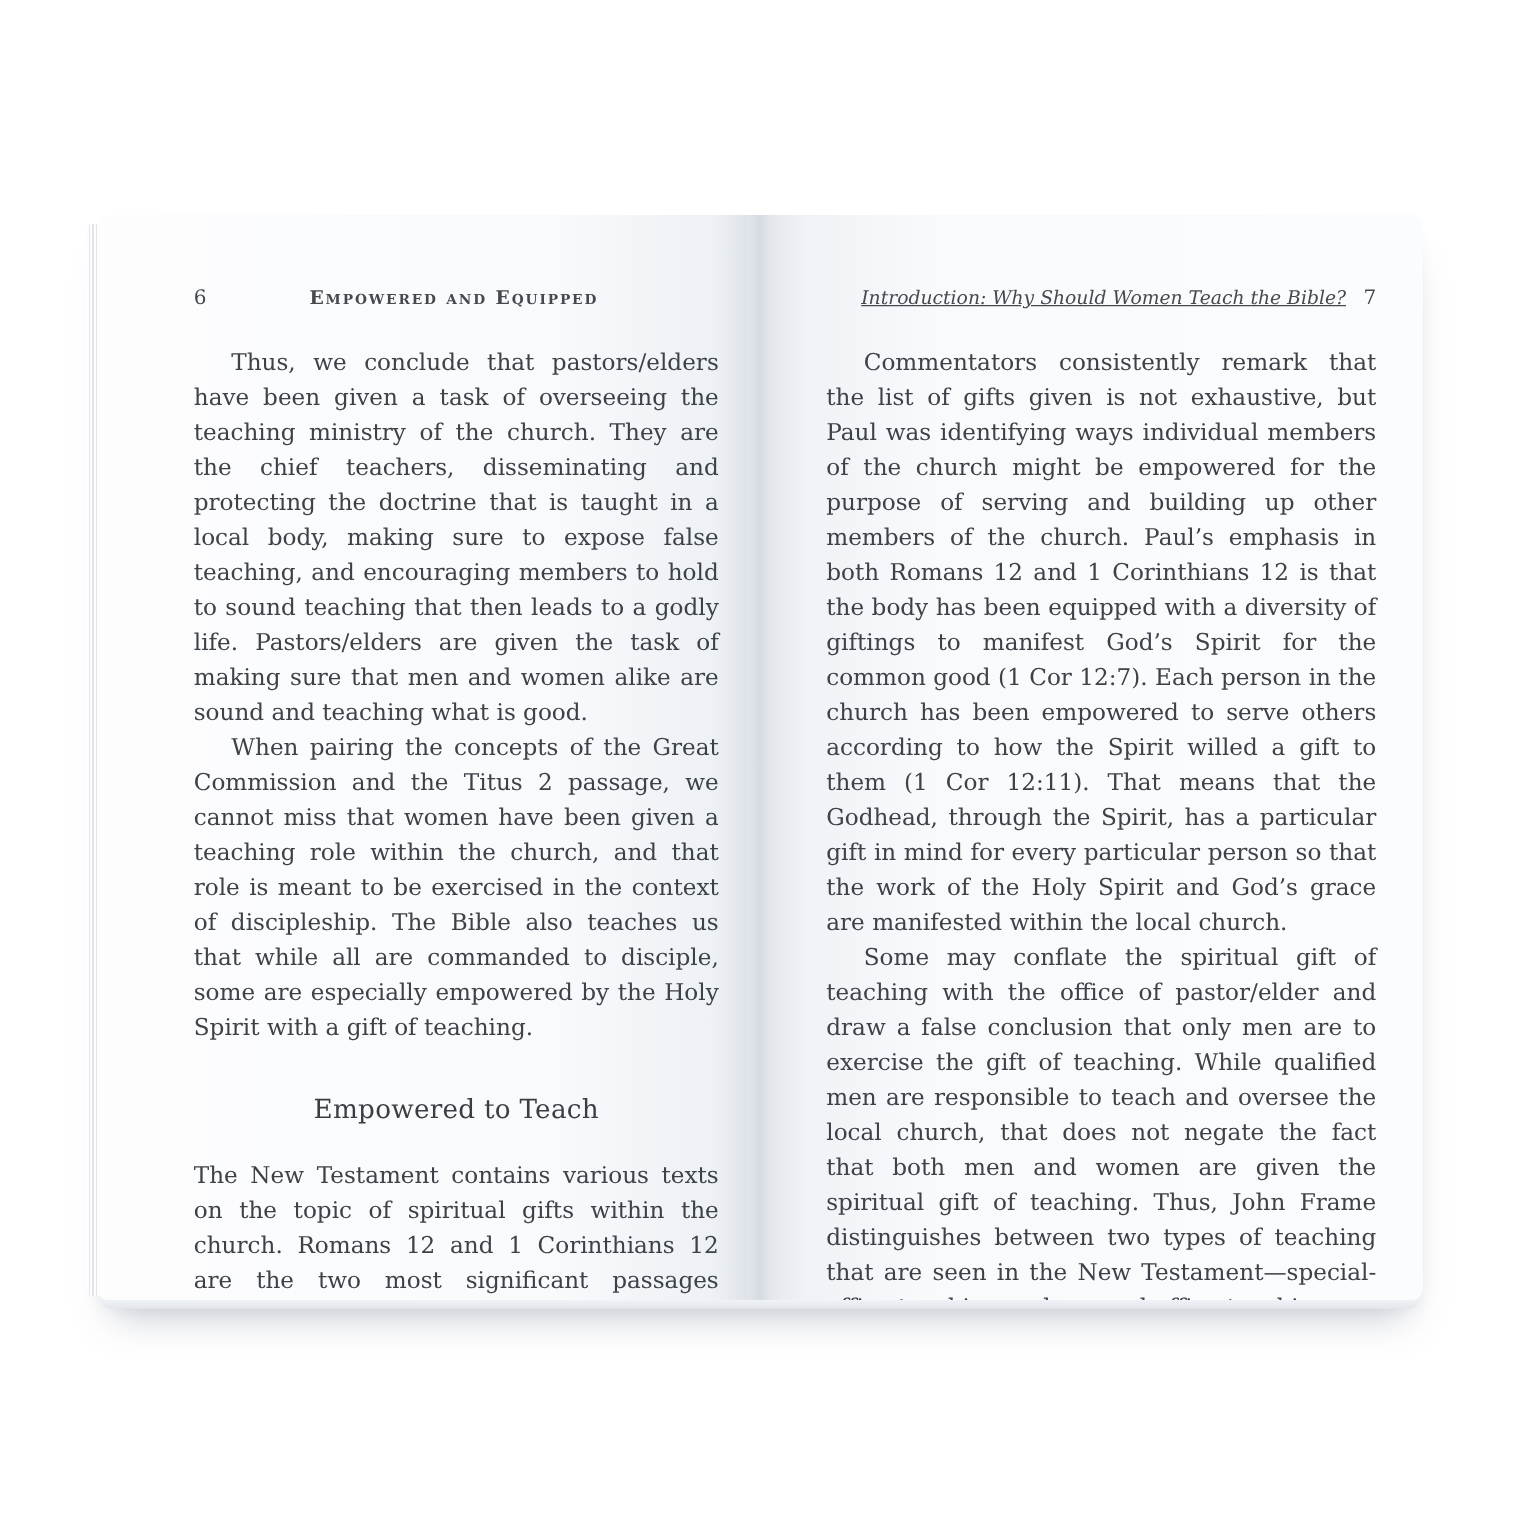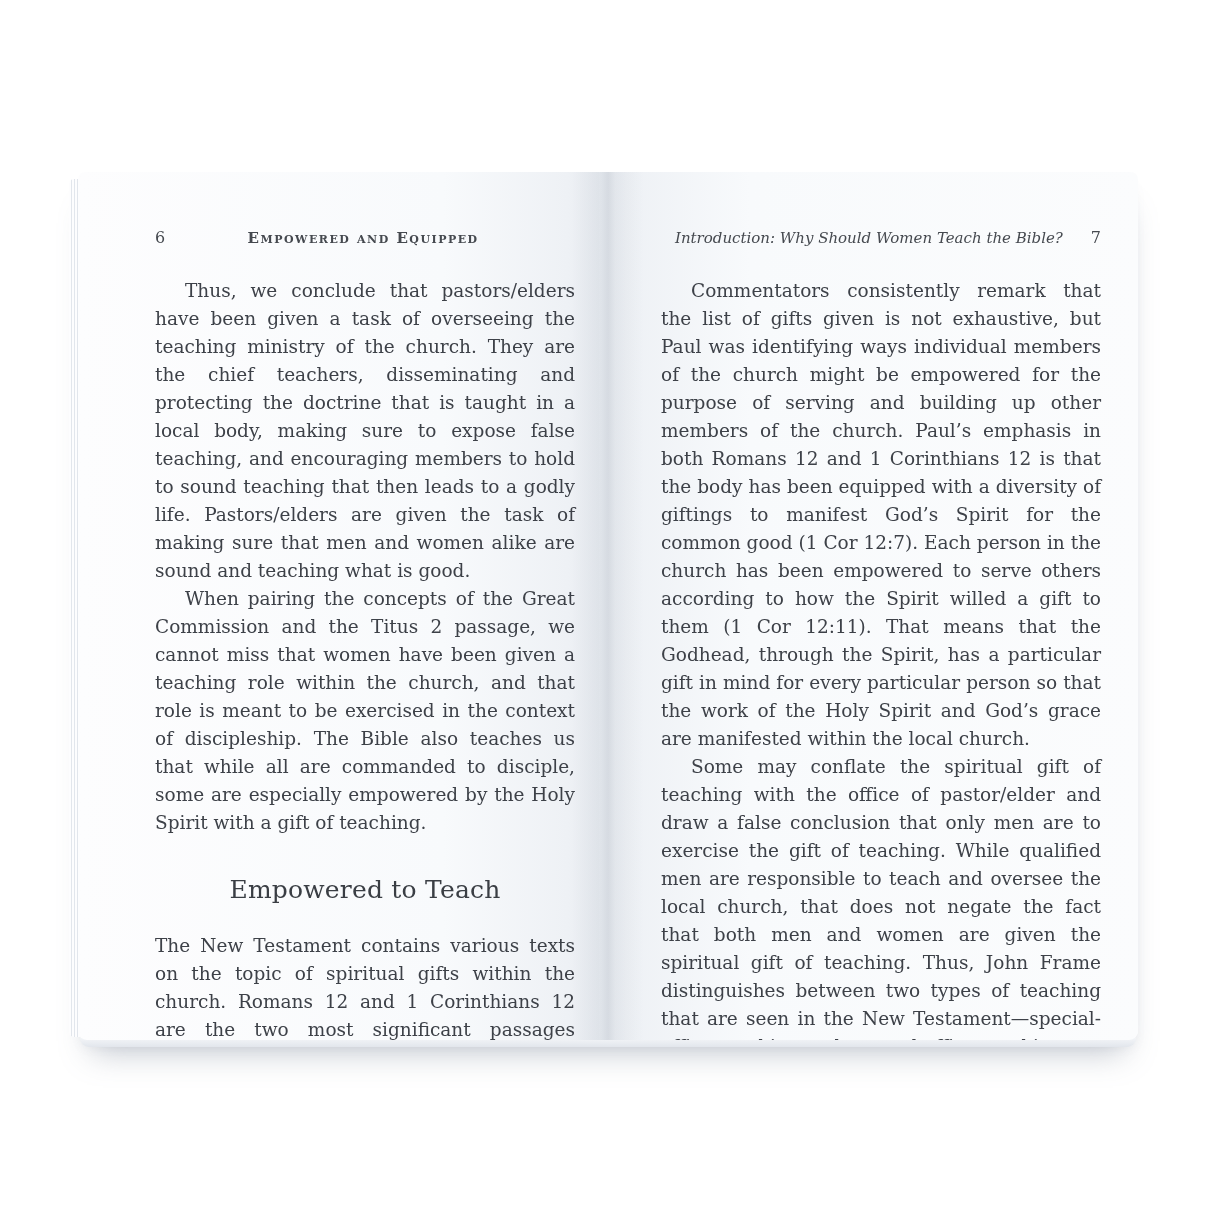--- a/index.html
+++ b/index.html
@@ -57,31 +57,31 @@
     display:flex;align-items:baseline;
     font-size:15px;color:#45494f;
     margin-bottom:30px;
   }
   .head-row .pgnum{font-size:16px;}
   .head-left .running{
     flex:1;text-align:center;
     font-variant:small-caps;letter-spacing:1.5px;font-weight:bold;
   }
   .head-left .spacer{width:14px;}
-  .head-right .running{flex:1;text-align:left;font-style:italic;}
+  .head-right .running{flex:1;text-align:center;font-style:italic;text-decoration:underline;}
   .head-right .spacer{width:14px;}
   
   .para{
     font-size:18.5px;line-height:28px;
     text-align:justify;margin:0;
     text-indent:30px;
   }
   .para.no-indent{text-indent:0;}
   .section-heading{
-    font-size:25px;font-weight:normal;color:#3a3e44;
+    font-size:21px;font-weight:normal;color:#3a3e44;
     text-align:center;margin:38px 0 28px;
     letter-spacing:.2px;
   }
 </style>
 </head>
 <body>
 
 <div class="scene">
   <div class="book">
 

